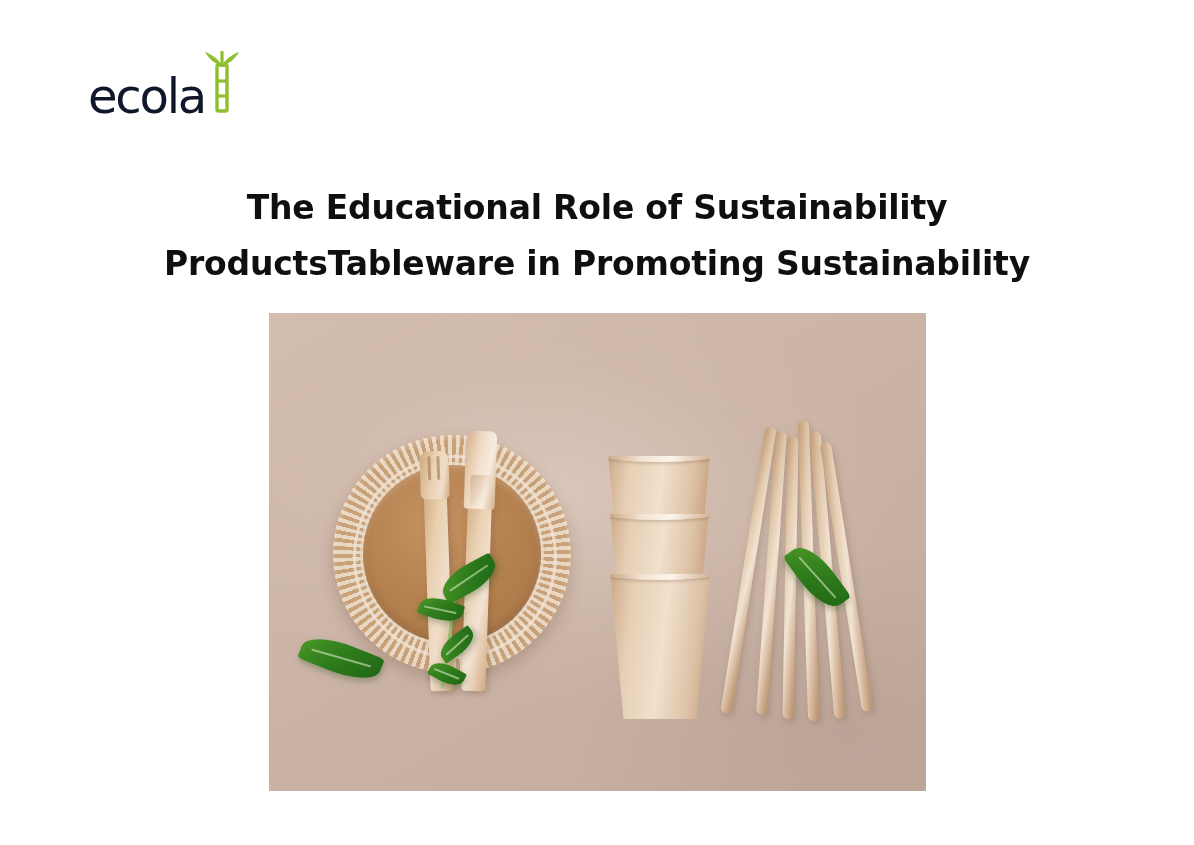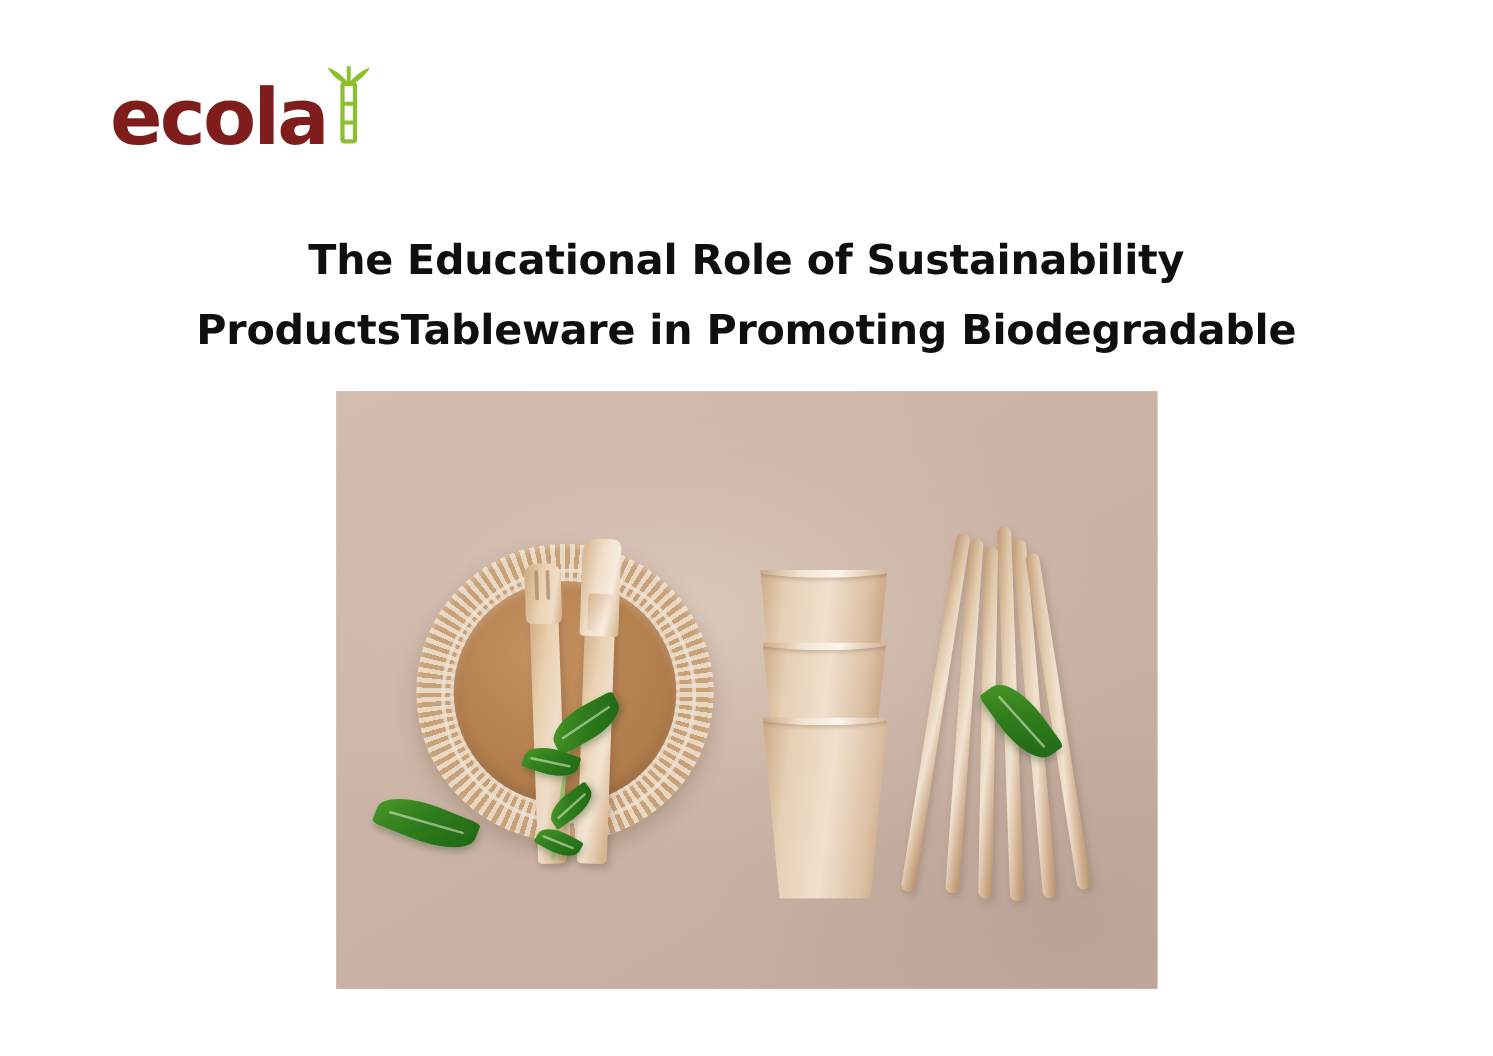--- a/index.html
+++ b/index.html
@@ -20,25 +20,25 @@
   .logo-wrap {
     position: absolute;
     left: 88px;
     top: 58px;
     height: 62px;
     display: flex;
     align-items: center;
   }
   .logo-text {
     font-family: "DejaVu Sans", sans-serif;
-    font-weight: 700;
-    font-size: 62px;
+    font-weight: 400;
+    font-size: 48px;
     line-height: 62px;
     letter-spacing: -2.2px;
-    color: #7f1d1d;
+    color: #0f172a;
     display: flex;
     align-items: baseline;
   }
   .logo-seg { display: inline-block; }
   .logo-bamboo {
     display: inline-block;
     position: relative;
     width: 34px;
     height: 62px;
     vertical-align: baseline;
@@ -282,21 +282,21 @@
         <line x1="17" y1="2" x2="17" y2="18" stroke="#8DBF2E" stroke-width="3.2"></line>
         <path d="M17 16 C 12 9, 6 5, 0 3 C 4 10, 10 15, 17 17 Z" fill="#8DBF2E"></path>
         <path d="M17 16 C 22 9, 28 5, 34 3 C 30 10, 24 15, 17 17 Z" fill="#8DBF2E"></path>
       </svg>
     </span>
   </div>
 </div>
 
 <h1 class="title">
   <span class="title-line">The Educational Role of Sustainability</span>
-  <span class="title-line">ProductsTableware in Promoting Biodegradable</span>
+  <span class="title-line">ProductsTableware in Promoting Sustainability</span>
 </h1>
 
 <div class="photo">
   <div class="photo-bg"></div>
 
   <div class="plate">
     <div class="plate-rim"></div>
     <div class="plate-ring"></div>
     <div class="plate-inner"></div>
   </div>

